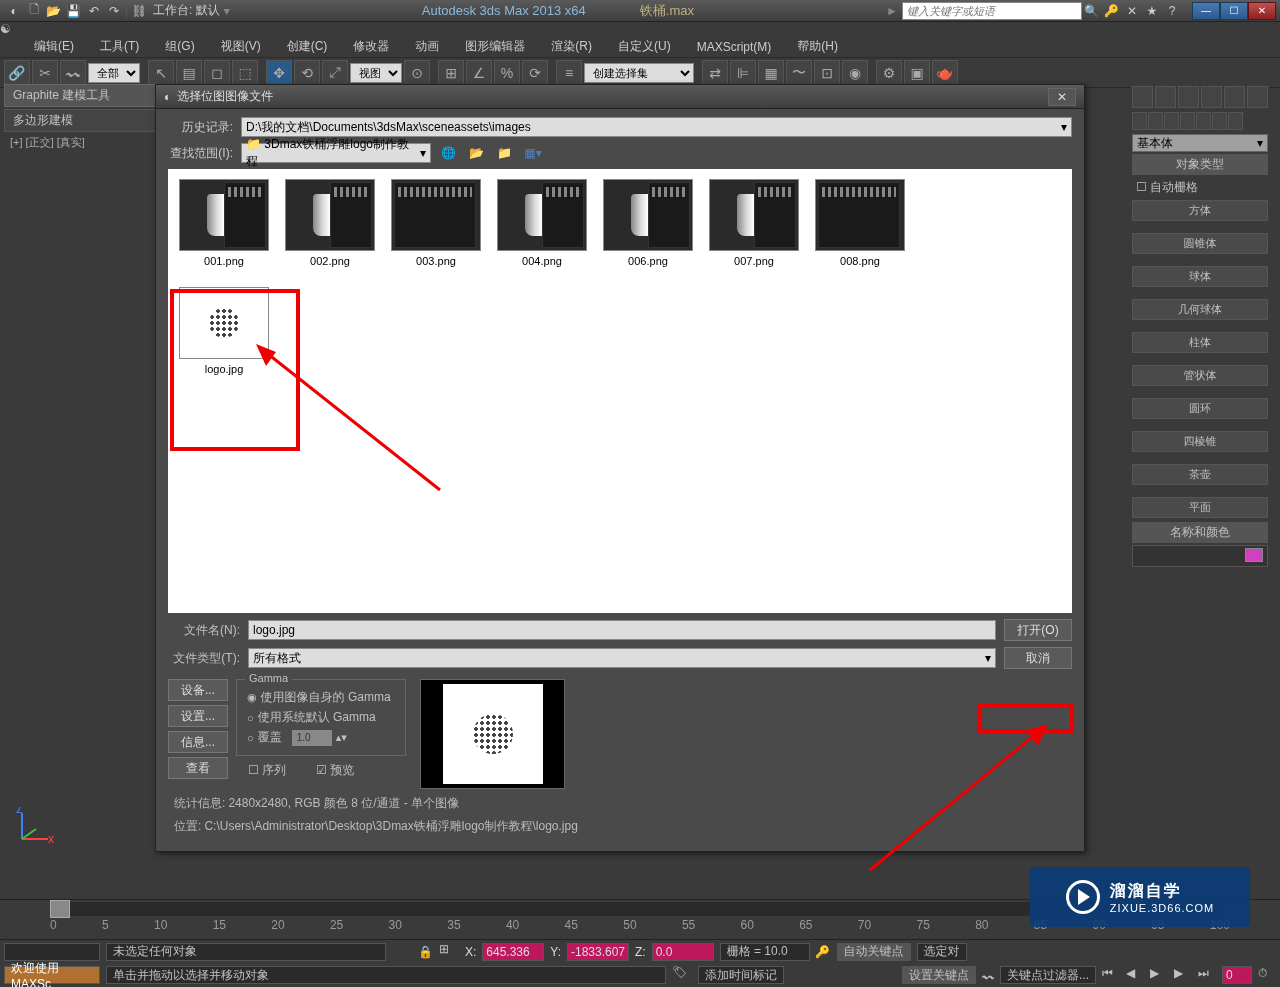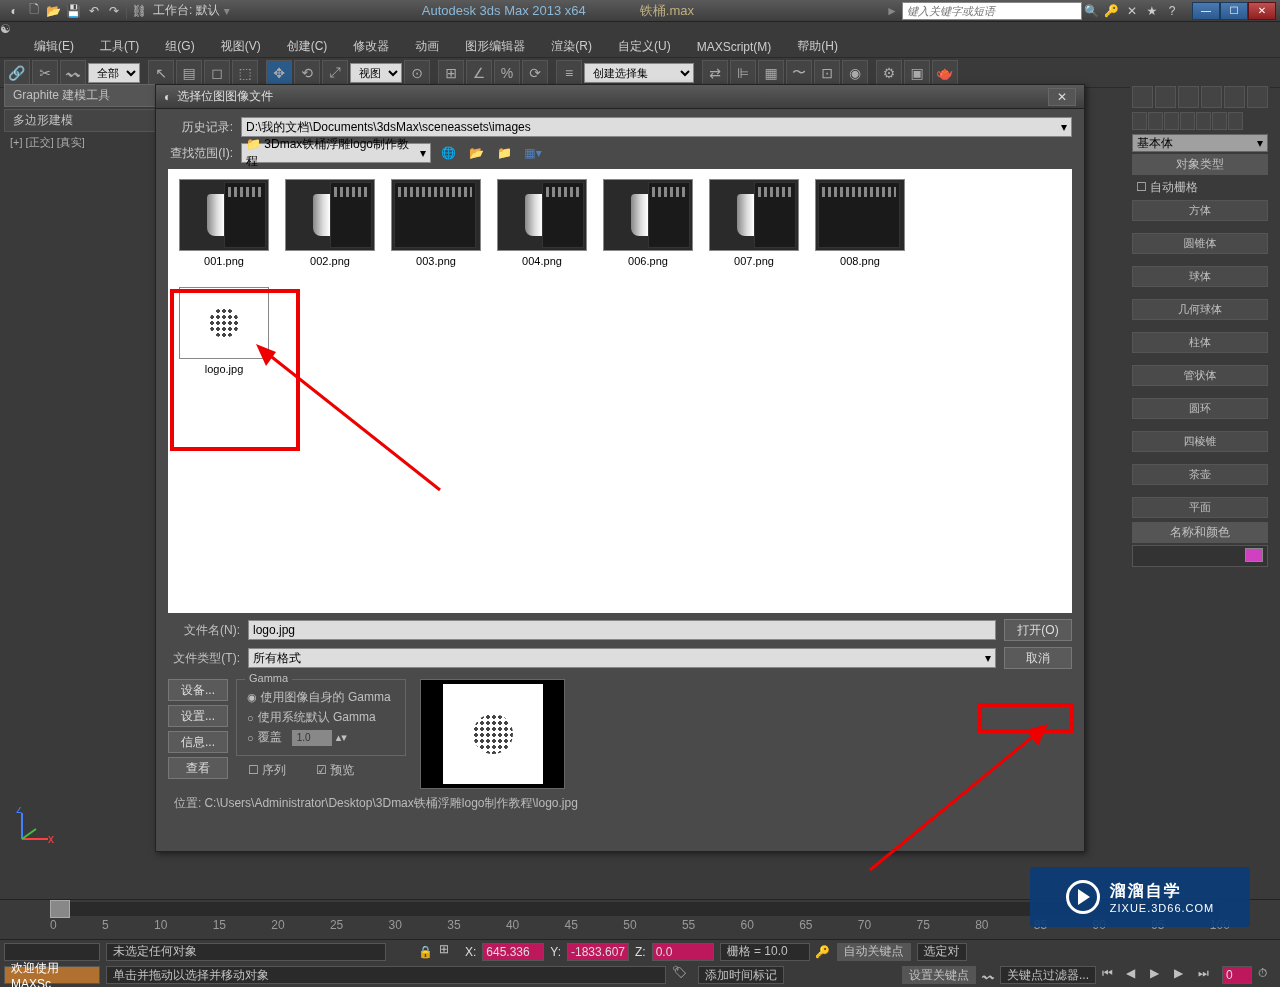--- a/index.html
+++ b/index.html
@@ -383,20 +383,21 @@
           <label>☑ <span>预览</span></label>
         </div>
       </div>
       <div class="preview-box">
         <div class="preview-inner">
             <div class="logo-glyph" style="width:40px;height:40px"></div>
           </div>
       </div>
     </div>
 
+    <div class="info-text"><span>统计信息:</span> <span>2480x2480, RGB 颜色 8 位/通道 - 单个图像</span></div>
     <div class="info-text"><span>位置:</span> <span>C:\Users\Administrator\Desktop\3Dmax铁桶浮雕logo制作教程\logo.jpg</span></div>
   </div>
 
   <div class="highlight-box" style="left:822px; top:618px; width:96px; height:30px;"></div>
 </div>
 
 <svg class="arrow" style="left:250px; top:340px; width:200px; height:160px;">
   <line class="arrow-line" x1="190" y1="150" x2="18" y2="14"></line>
   <polygon class="arrow-head" points="6,4 26,12 16,26"></polygon>
 </svg>

